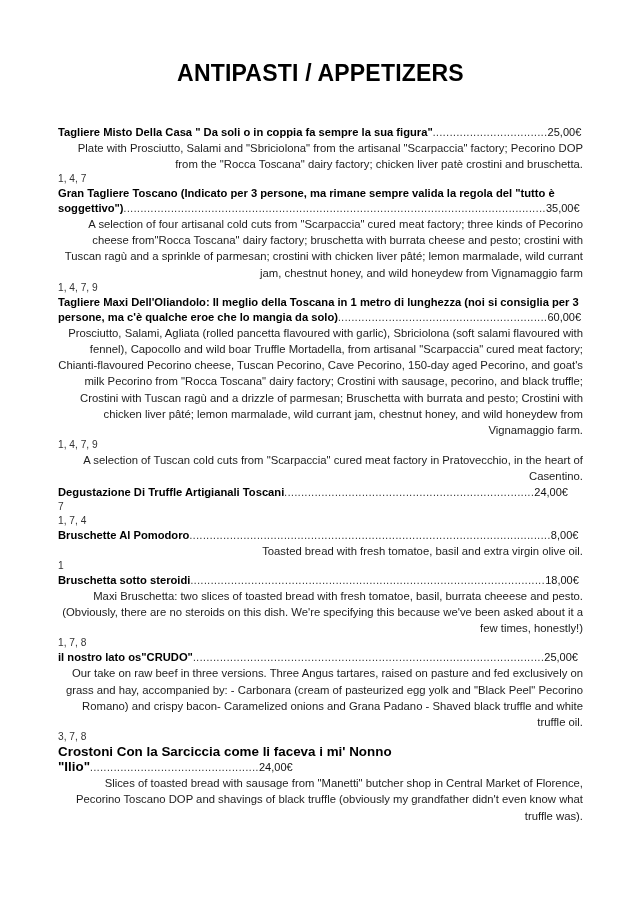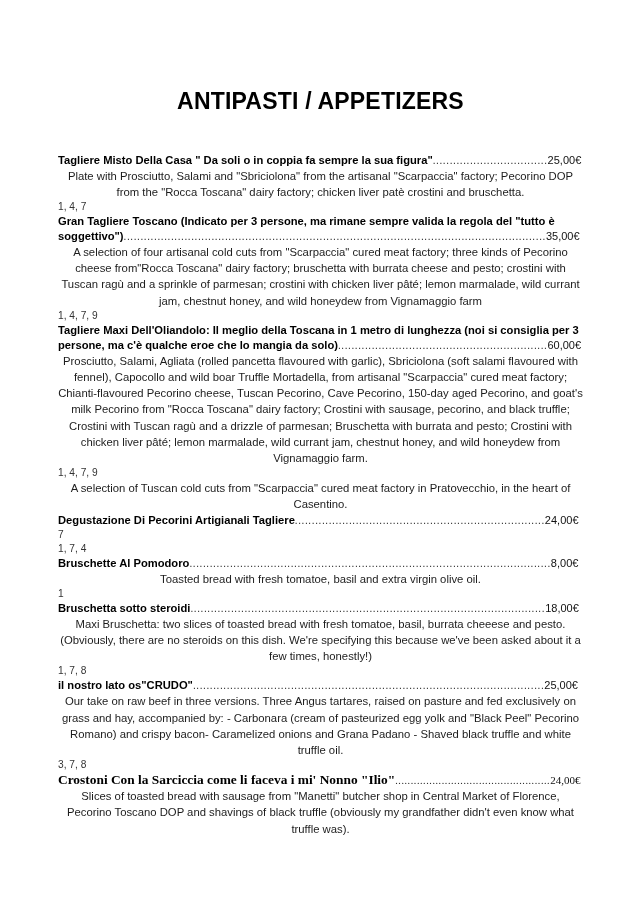--- a/index.html
+++ b/index.html
@@ -22,62 +22,62 @@
     position: relative;
   }
   .page-title {
     text-align: center;
     font-family: "Liberation Sans", sans-serif;
     font-weight: bold;
     font-size: 23px;
     letter-spacing: 0.2px;
     color: #000;
     margin: 0;
-    padding-top: 88px;
+    padding-top: 60px;
     padding-bottom: 0;
     line-height: 1.2;
   }
   .menu {
     margin-top: 37px;
   }
   .item {
     margin: 0;
     padding: 0;
   }
   
   .item-title {
     font-weight: bold;
     font-size: 11.2px;
     line-height: 15px;
     color: #000;
     margin: 0;
     word-spacing: 0px;
   }
   .item-title.serif {
-    font-family: Liberation Serif, serif;
+    font-family: Liberation Sans, sans-serif;
     font-size: 13.4px;
     font-weight: bold;
   }
   .leader {
     font-weight: normal;
     font-size: 10px;
     letter-spacing: 0.6px;
     color: #222;
   }
   .price {
     font-weight: normal;
     font-size: 11px;
     color: #111;
   }
   .item-desc {
     font-size: 11.3px;
     line-height: 16.2px;
     color: #1c1c1c;
     margin: 0;
-    text-align: center;
+    text-align: right;
   }
   .item-desc.serif {
     font-family: "Liberation Serif", serif;
     font-size: 13.2px;
     line-height: 17.5px;
   }
   .item-allergens {
     font-size: 10.2px;
     line-height: 14px;
     color: #333;
@@ -104,21 +104,21 @@
       </div>
       <div class="item">
         <div class="item-title"><span>Tagliere Maxi Dell'Oliandolo: Il meglio della Toscana in 1 metro di lunghezza (noi si consiglia per 3 persone, ma c'è qualche eroe che lo mangia da solo)</span><span class="leader">..............................................................</span><span class="price">60,00€</span></div>
         <div class="item-desc">Prosciutto, Salami, Agliata (rolled pancetta flavoured with garlic), Sbriciolona (soft salami flavoured with fennel), Capocollo and wild boar Truffle Mortadella, from artisanal "Scarpaccia" cured meat factory; Chianti-flavoured Pecorino cheese, Tuscan Pecorino, Cave Pecorino, 150-day aged Pecorino, and goat's milk Pecorino from "Rocca Toscana" dairy factory; Crostini with sausage, pecorino, and black truffle; Crostini with Tuscan ragù and a drizzle of parmesan; Bruschetta with burrata and pesto; Crostini with chicken liver pâté; lemon marmalade, wild currant jam, chestnut honey, and wild honeydew from Vignamaggio farm.</div>
         <div class="item-allergens">1, 4, 7, 9</div>
       </div>
       <div class="item">
         <div class="item-desc">A selection of Tuscan cold cuts from "Scarpaccia" cured meat factory in Pratovecchio, in the heart of Casentino.</div>
       </div>
       <div class="item">
-        <div class="item-title"><span>Degustazione Di Pecorini Artigianali Tagliere</span><span class="leader">..........................................................................</span><span class="price">24,00€</span></div>
+        <div class="item-title"><span>Degustazione Di Truffle Artigianali Toscani</span><span class="leader">..........................................................................</span><span class="price">24,00€</span></div>
         <div class="item-allergens">7</div>
       </div>
       <div class="item">
         <div class="item-allergens">1, 7, 4</div>
       </div>
       <div class="item">
         <div class="item-title"><span>Bruschette Al Pomodoro</span><span class="leader">...........................................................................................................</span><span class="price">8,00€</span></div>
         <div class="item-desc">Toasted bread with fresh tomatoe, basil and extra virgin olive oil.</div>
         <div class="item-allergens">1</div>
       </div>

